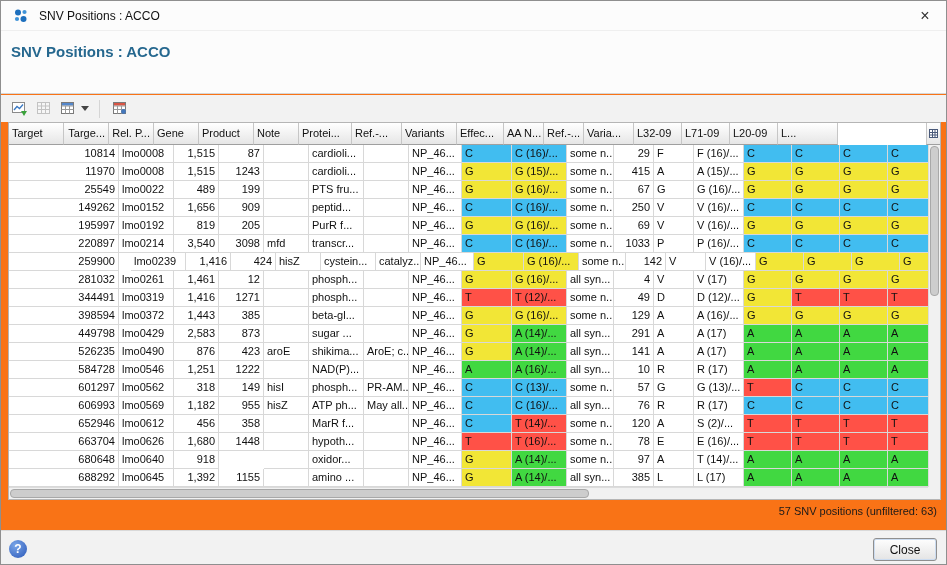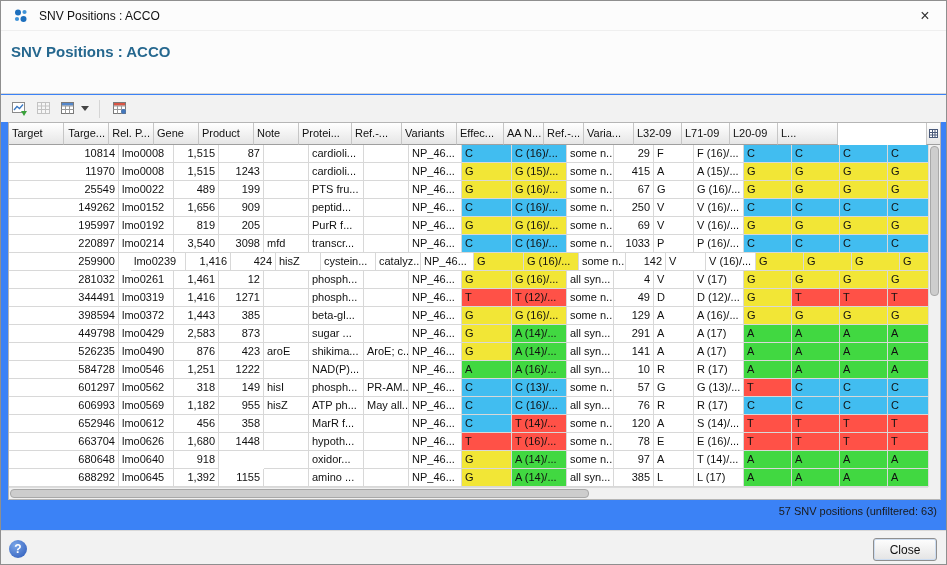--- a/index.html
+++ b/index.html
@@ -1,17 +1,17 @@
 <!DOCTYPE html>
 <html><head>
 <meta charset="utf-8">
 <style>
   * { margin:0; padding:0; box-sizing:border-box; }
   html,body { width:947px; height:565px; font-family:"Liberation Sans", sans-serif; background:#dcdcdc; }
-  .window { position:relative; width:947px; height:565px; background:#3b82f6; border:1px solid #8f8f8f; overflow:hidden; }
+  .window { position:relative; width:947px; height:565px; background:#f97316; border:1px solid #8f8f8f; overflow:hidden; }
 
   .titlebar { position:absolute; top:0; left:0; right:0; height:30px; background:#fcfcfc; border-bottom:1px solid #efefef; display:flex; align-items:center; padding:0 10px; gap:8px; }
   .wtitle { font-size:12px; color:#111; }
   .close-x { margin-left:auto; font-size:16px; color:#333; width:22px; text-align:center; line-height:22px; cursor:default; }
 
   .headerarea { position:absolute; top:30px; left:0; right:0; height:63px; background:#fcfcfc; border-bottom:1px solid #d6d6d6; padding:8px 10px 0; }
   .page-title { font-size:15px; font-weight:bold; color:#26688f; padding-top:4px; }
   .subtitle { font-size:11px; color:#5a5a5a; padding-top:7px; }
 
   .toolbar { position:absolute; top:94px; left:0; right:0; height:27px; display:flex; align-items:center; padding:0 8px; gap:4px; background:#f2f2f2; }
@@ -435,21 +435,21 @@
           <div class="td right" style="width: 45px;">358</div>
           <div class="td" style="width: 45px;"></div>
           <div class="td" style="width: 55px;">MarR f...</div>
           <div class="td" style="width: 45px;"></div>
           <div class="td" style="width: 53px;">NP_46...</div>
           <div class="td" style="width: 50px; background: rgb(65, 189, 240);">C</div>
           <div class="td" style="width: 55px; background: rgb(255, 81, 71);">T (14)/...</div>
           <div class="td" style="width: 47px;">some n...</div>
           <div class="td right" style="width: 40px;">120</div>
           <div class="td" style="width: 40px;">A</div>
-          <div class="td" style="width: 50px;">S (14)/...</div>
+          <div class="td" style="width: 50px;">S (2)/...</div>
           <div class="td" style="width: 48px; background: rgb(255, 81, 71);">T</div>
           <div class="td" style="width: 48px; background: rgb(255, 81, 71);">T</div>
           <div class="td" style="width: 48px; background: rgb(255, 81, 71);">T</div>
           <div class="td" style="width: 60px; background: rgb(255, 81, 71);">T</div>
         </div>
         <div class="tr">
           <div class="td right" style="width: 110px;">663704</div>
           <div class="td" style="width: 55px;">lmo0626</div>
           <div class="td right" style="width: 45px;">1,680</div>
           <div class="td right" style="width: 45px;">1448</div>

